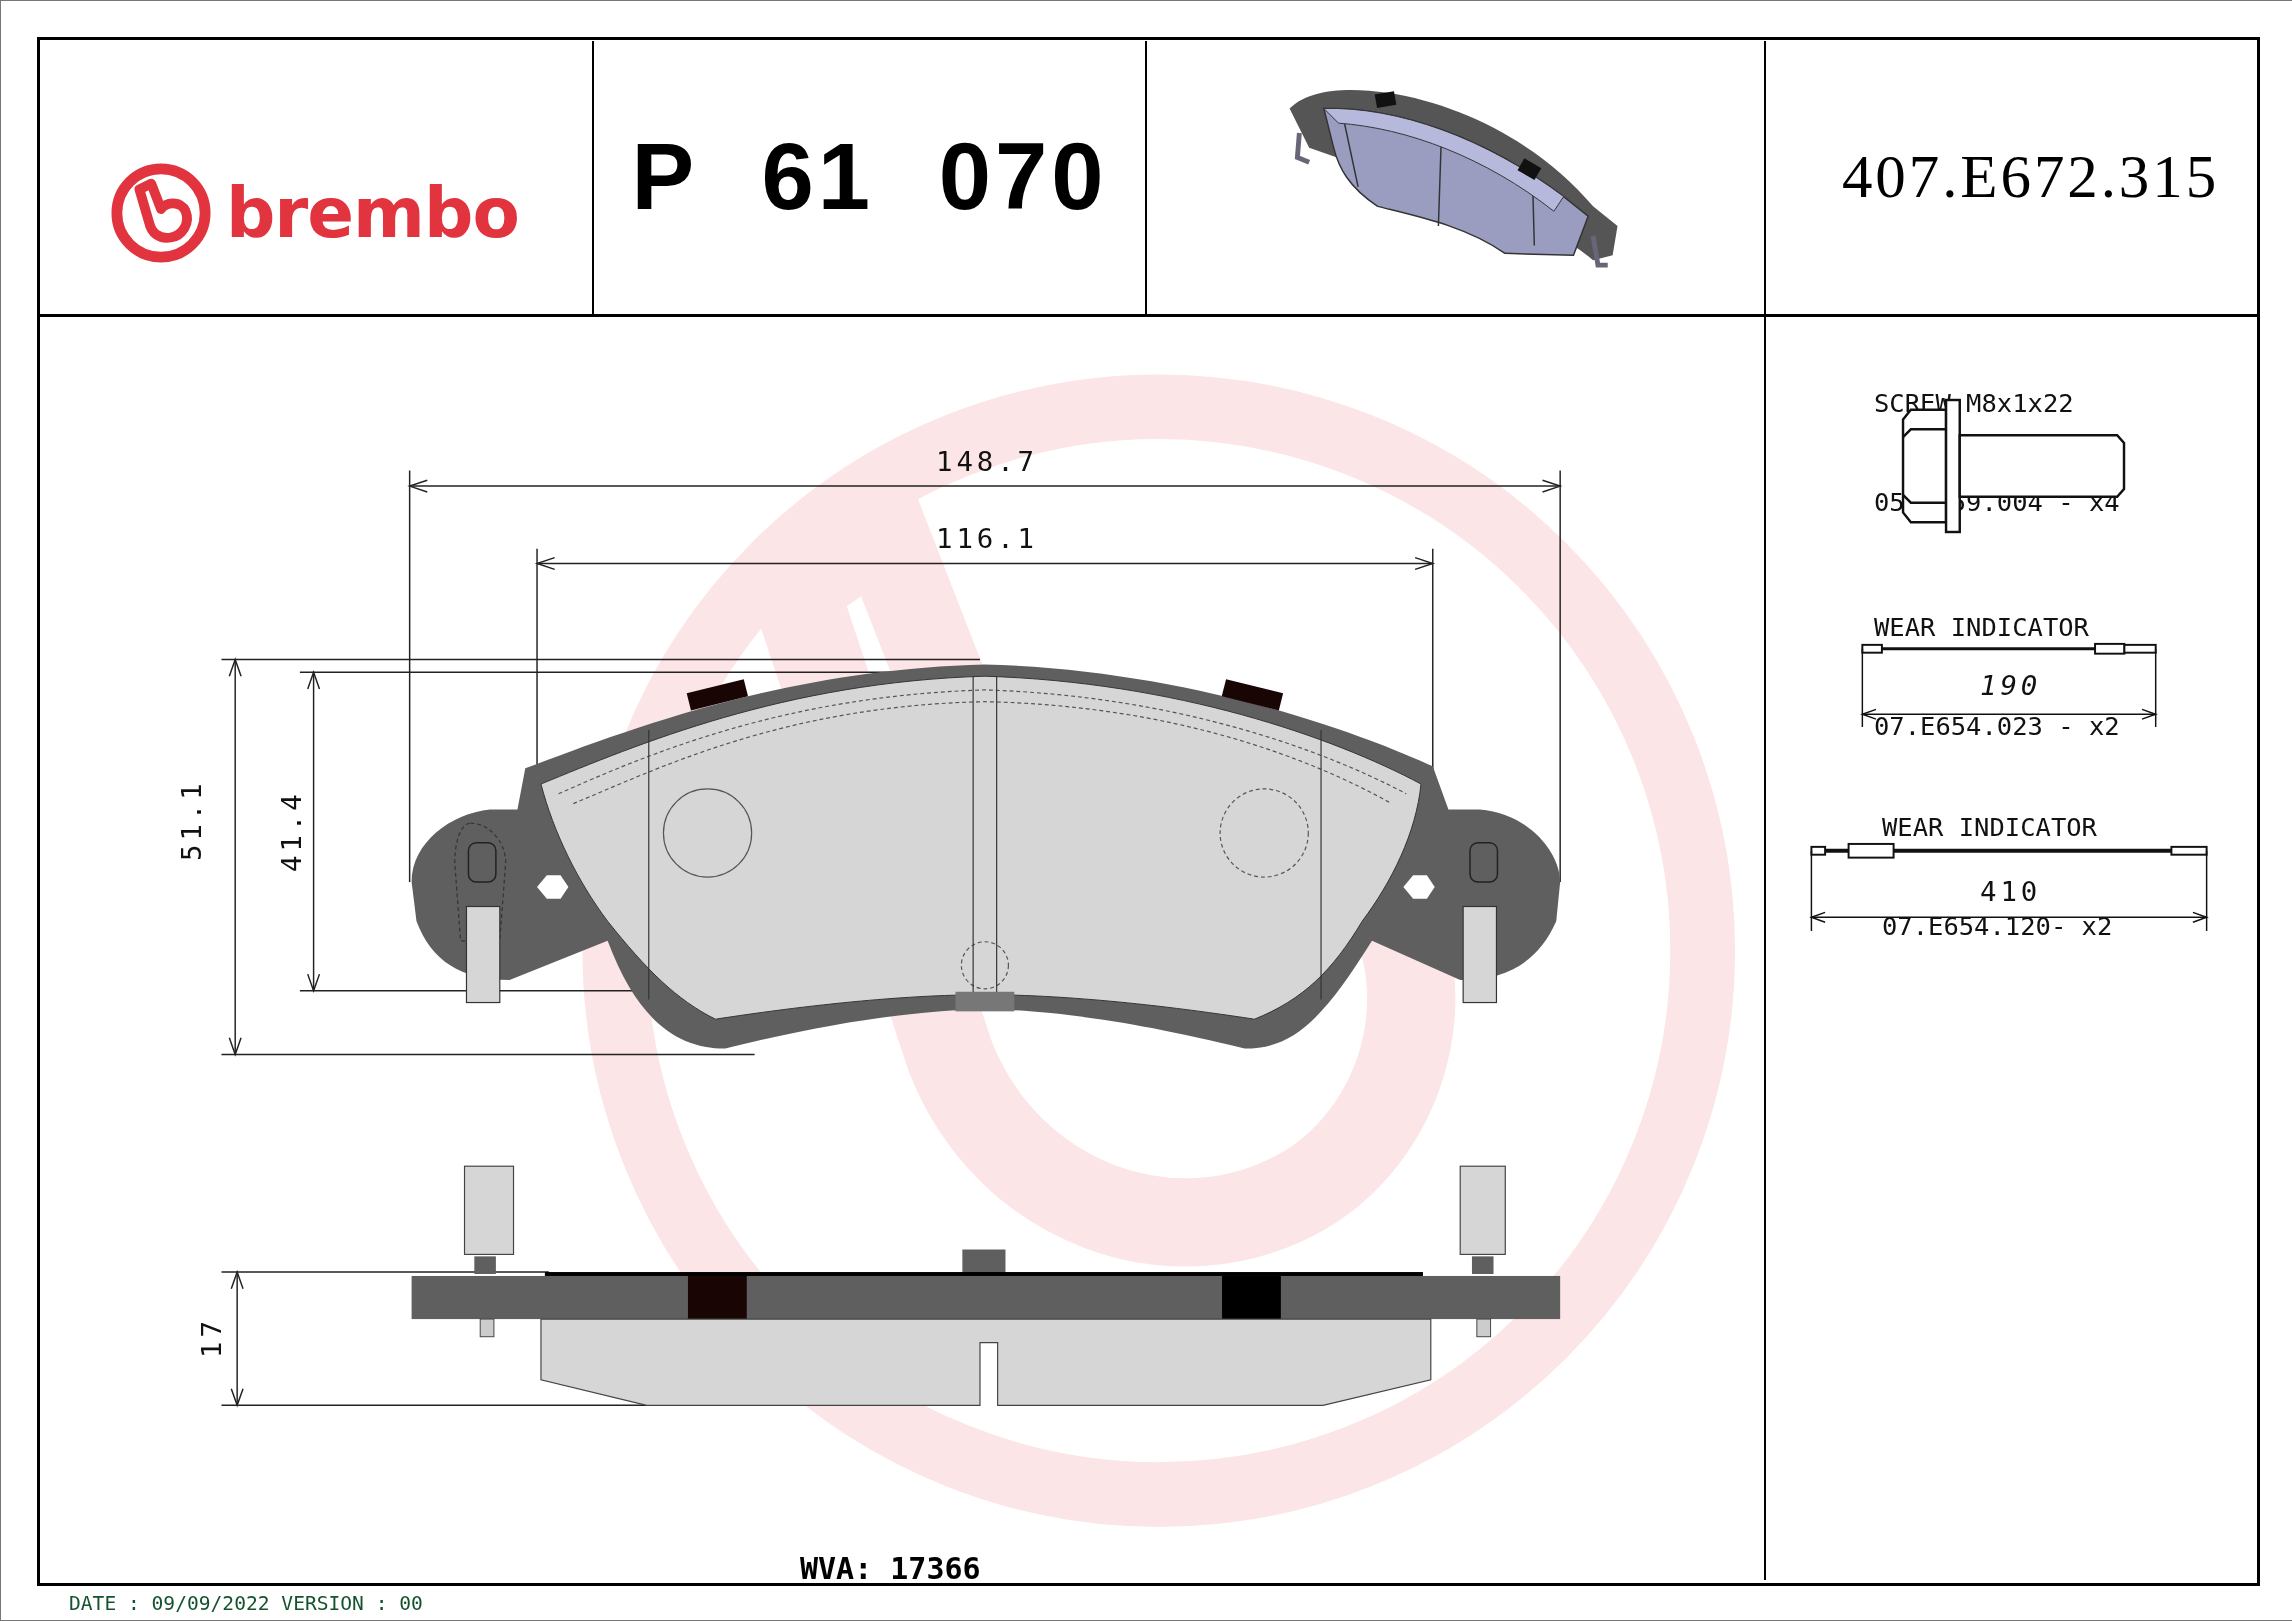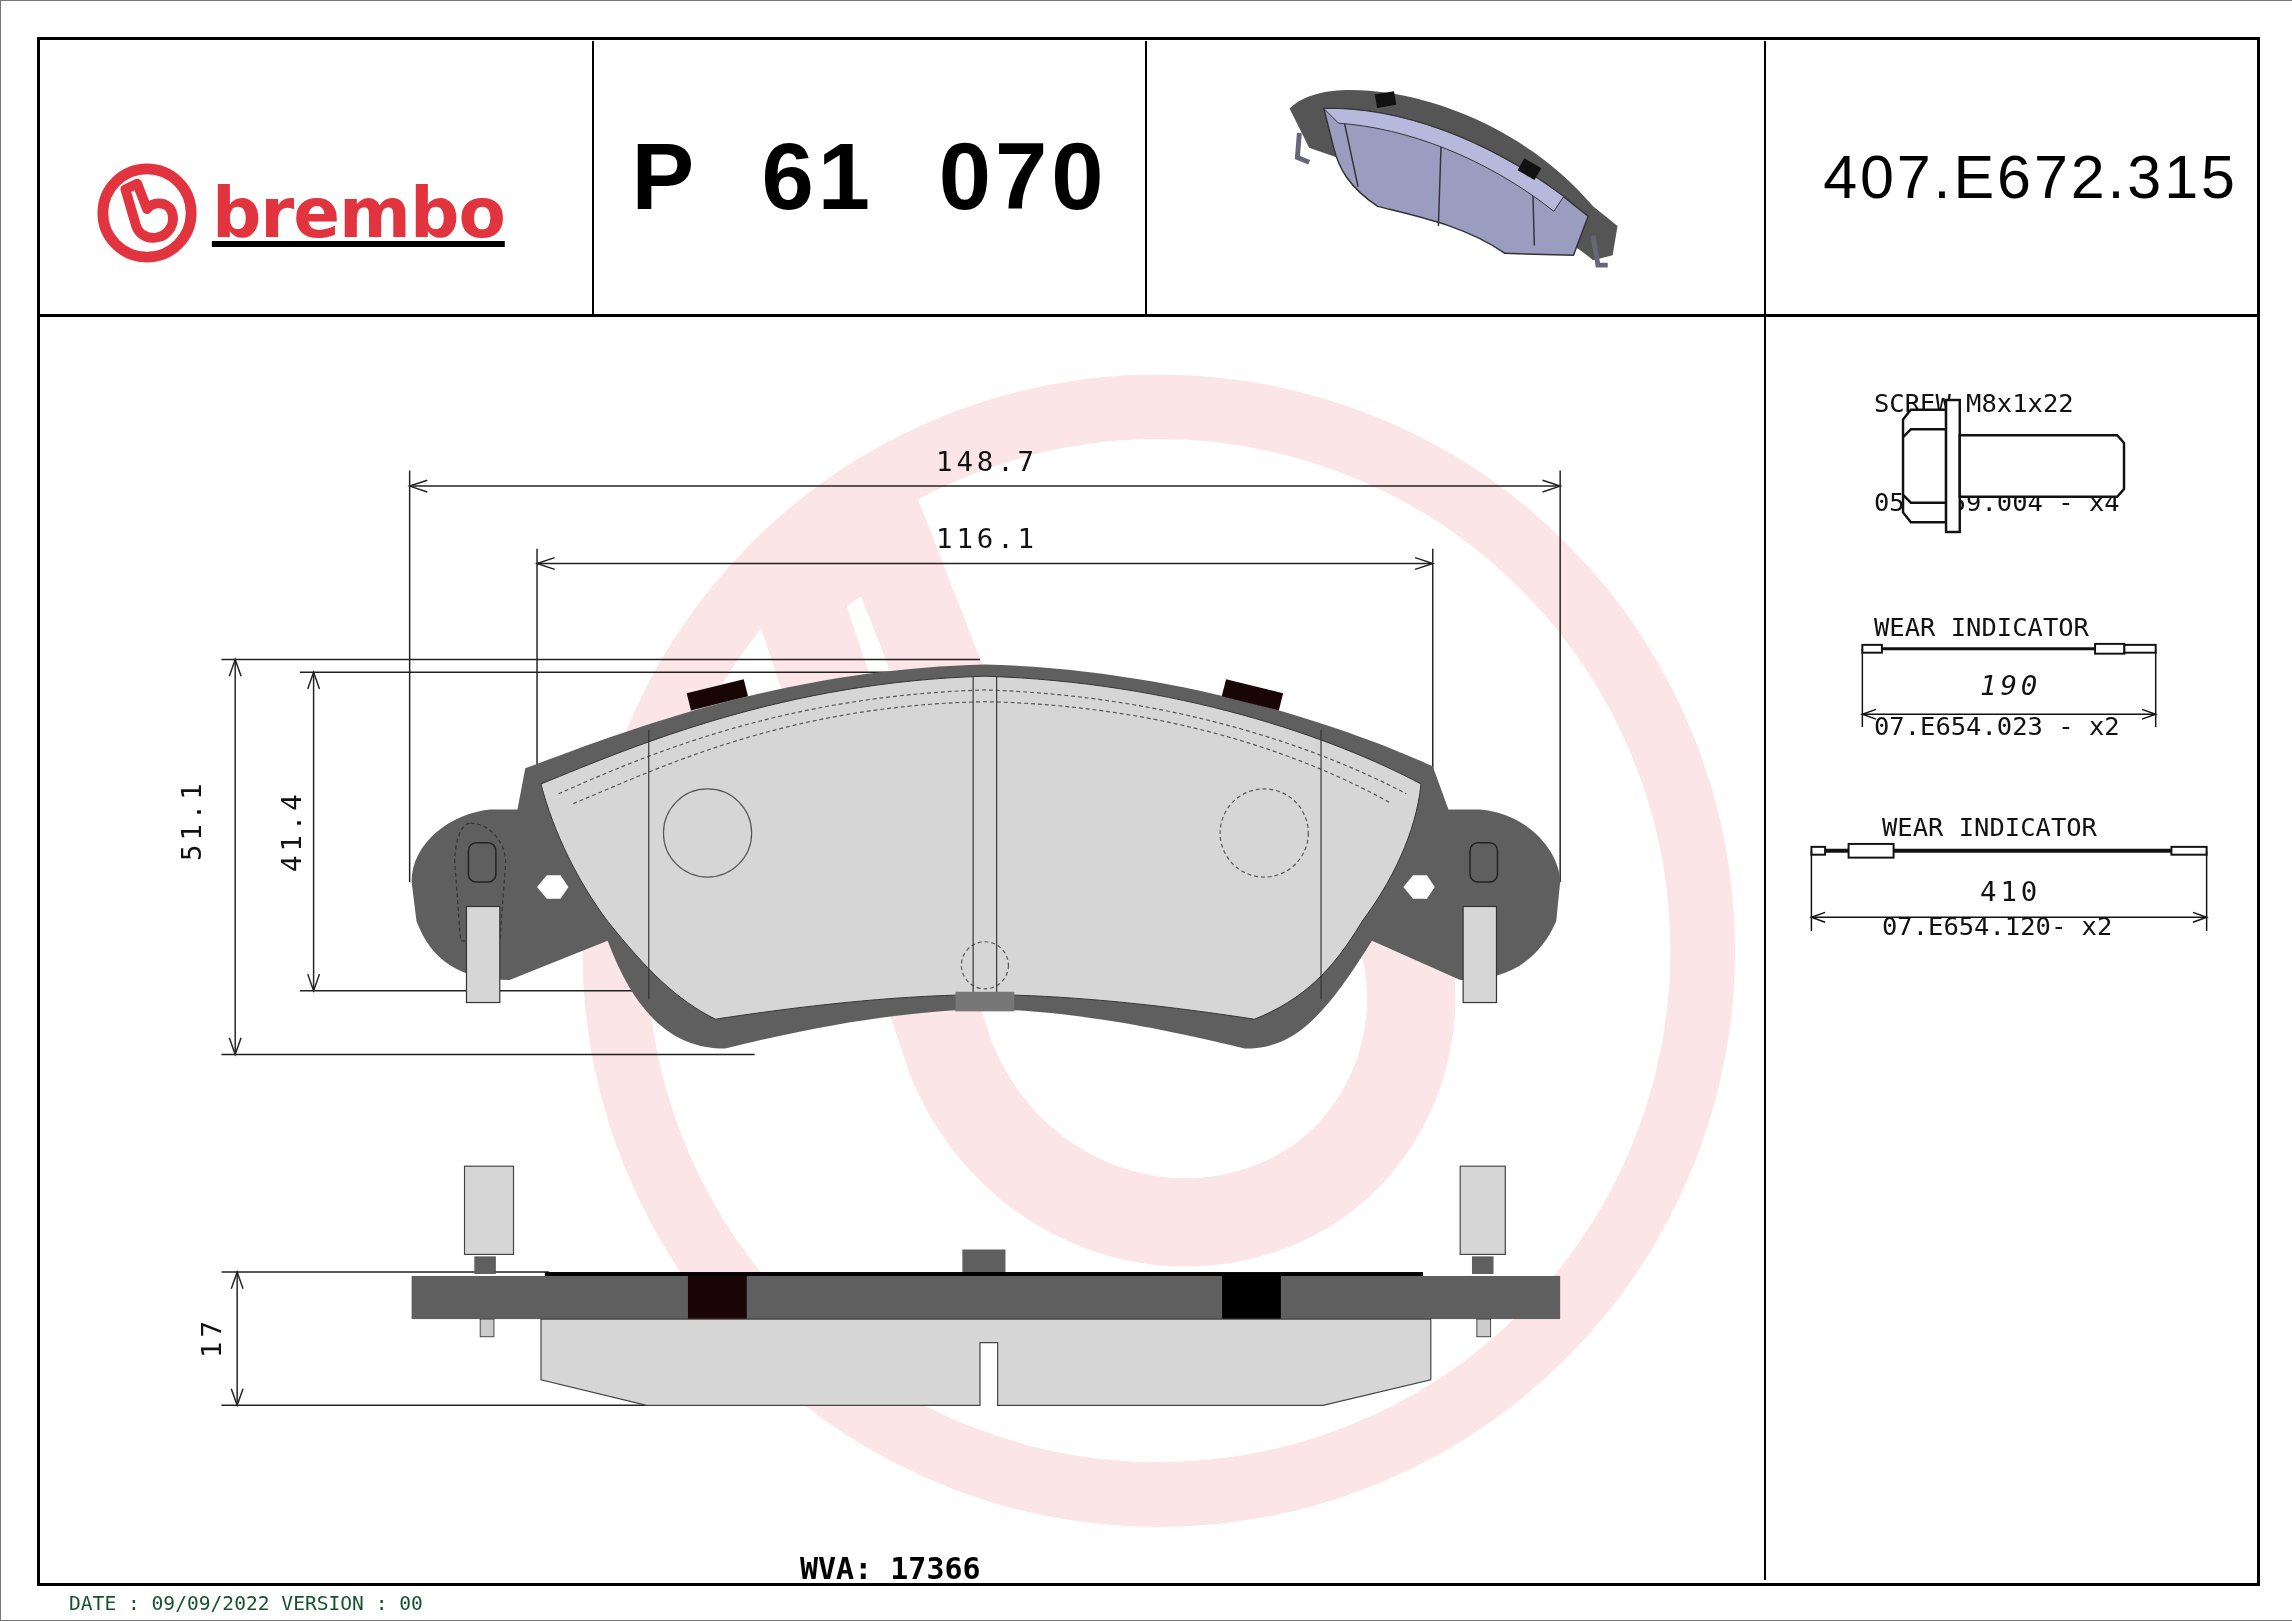--- a/index.html
+++ b/index.html
@@ -16,21 +16,21 @@
     border: 3.9px solid #000; box-sizing: content-box;
   }
   .hline { position: absolute; background: #000; }
   .vline { position: absolute; background: #000; }
   .cell { position: absolute; display: flex; align-items: center; justify-content: center; }
   .part-number {
     font-family: "Liberation Sans", sans-serif; font-weight: bold;
     font-size: 94px; letter-spacing: 3.9px; word-spacing: 35px; white-space: pre; text-align: right;
   }
   .ref-number {
-    font-family: Liberation Sans, sans-serif; font-size: 61px; letter-spacing: 2.9px; margin-left: 41px;
+    font-family: Liberation Serif, serif; font-size: 61px; letter-spacing: 2.9px; margin-left: 41px;
   }
   .brand-text {
     font-family: "DejaVu Sans", sans-serif; font-size: 69px; font-weight: bold;
     color: #e2343e; letter-spacing: -1px; margin-left: 13.7px;
   }
   .acc-text {
     position: absolute; font-family: "DejaVu Sans Mono", monospace;
     font-size: 25.5px; line-height: 33px; white-space: pre; color: #111;
   }
   .dim-text {
@@ -61,21 +61,21 @@
   </g>
 </svg>
 
 <div class="frame"></div>
 
 <div class="hline" style="left:37px;top:314px;width:2221px;height:2.9px;"></div>
 <div class="vline" style="left:592px;top:41px;width:2px;height:274px;"></div>
 <div class="vline" style="left:1145px;top:41px;width:2px;height:274px;"></div>
 <div class="vline" style="left:1764px;top:41px;width:2px;height:1539px;"></div>
 
-<div class="cell" style="left:25px;top:41px;width:551px;height:344px;text-decoration:underline;">
+<div class="cell" style="left:39px;top:41px;width:551px;height:344px;">
   <svg style="position:relative;" width="102" height="102" viewBox="0 0 104 104">
     <circle cx="52" cy="52" r="45" fill="none" stroke="#e2343e" stroke-width="11"></circle>
     <path d="M 30 28 L 42 22 L 52 48 C 58 40 72 40 77 50 C 82 62 74 75 62 77 C 50 79 42 72 40 62 Z" fill="none" stroke="#e2343e" stroke-width="10" stroke-linejoin="round"></path>
   </svg>
   <span class="brand-text">brembo</span>
 </div>
 
 <div class="cell" style="left:594px;top:41px;width:551px;height:272px;">
   <span class="part-number">P 61 070</span>
 </div>

